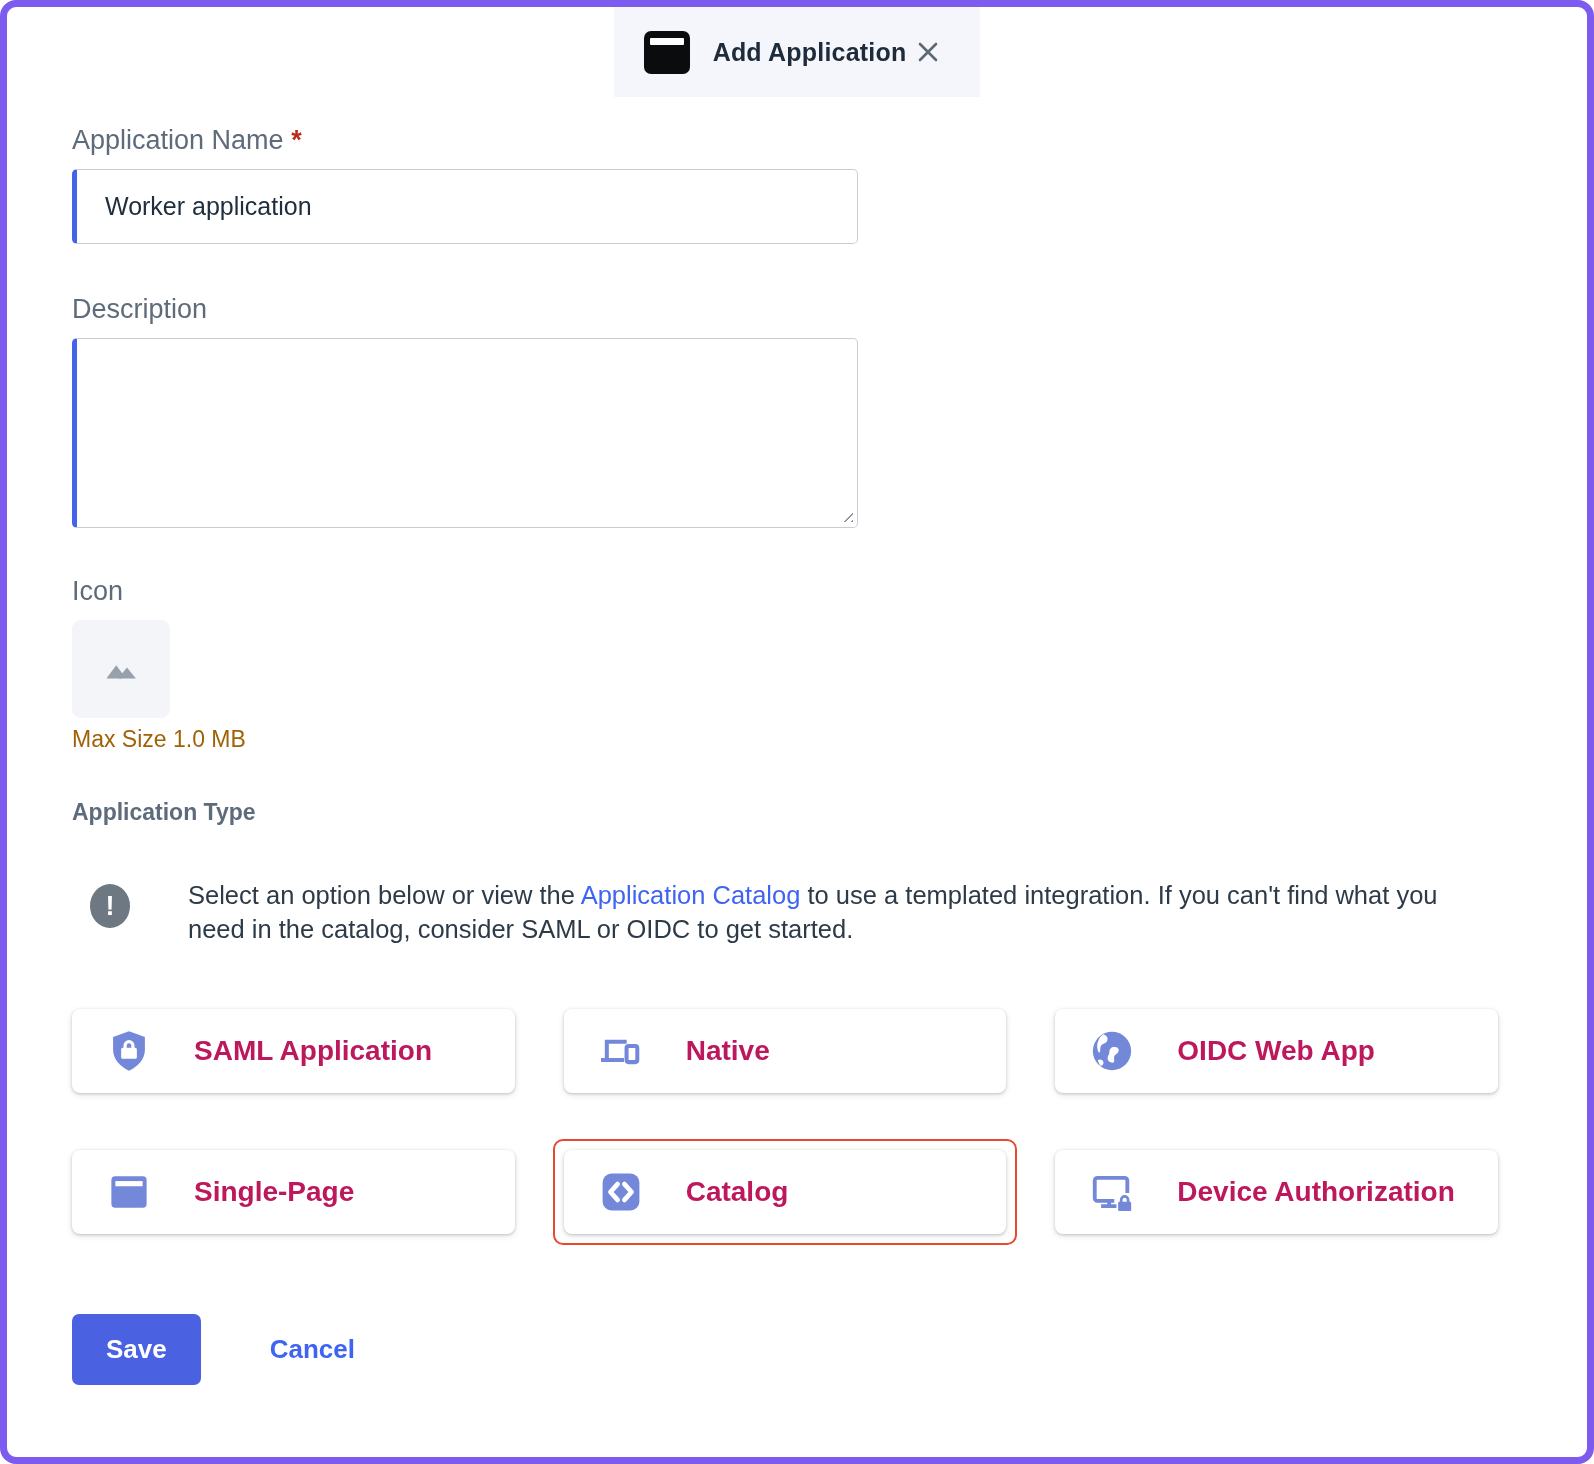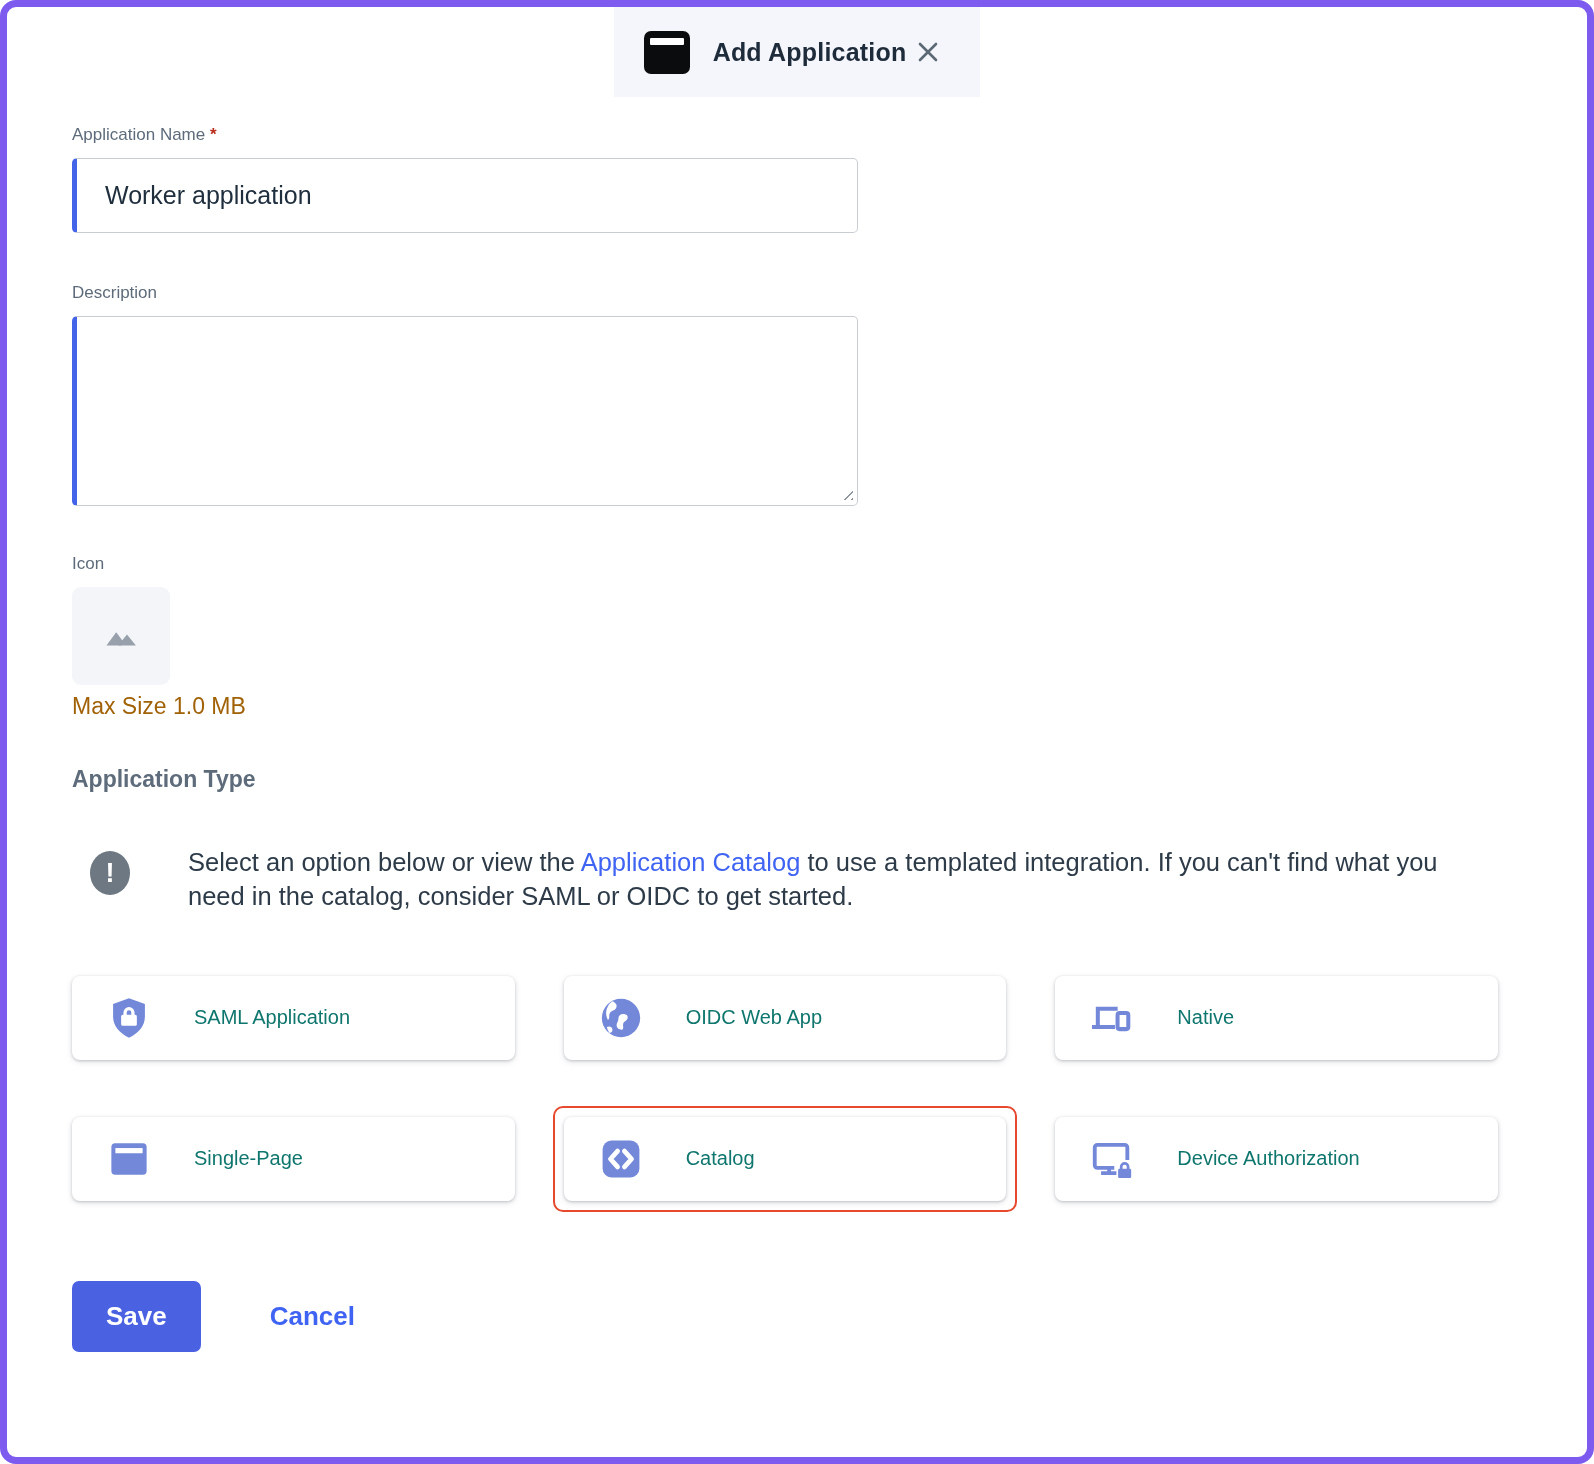--- a/index.html
+++ b/index.html
@@ -46,21 +46,21 @@
     display: flex; align-items: center; justify-content: center;
   }
   
   .modal-body {
     flex: 1;
     padding: 28px 62px 40px 38px;
     background: #ffffff;
   }
   .field-label {
     display: block;
-    font-size: 17px; color: #5d6b7a;
+    font-size: 27px; color: #5d6b7a;
     margin-bottom: 13px;
   }
   .req { color: #b92b1a; font-weight: 700; }
   .text-input {
     width: 786px; height: 75px;
     border: 1px solid #c9cdd2;
     border-left: 5px solid var(--accent-blue, #4363e8);
     border-radius: 5px;
     padding: 0 28px;
     font-size: 25px; color: #202f3e;
@@ -147,21 +147,21 @@
     content: "";
     position: absolute; inset: -11px;
     border: 2px solid var(--selected-red, #e6492d);
     border-radius: 10px;
     pointer-events: none;
   }
   .card-icon { width: 46px; height: 46px; flex: 0 0 46px; display: flex; }
   .card-icon svg { width: 46px; height: 46px; }
   .card-label {
     margin-left: 42px;
-    font-size: 20px; font-weight: 400; color: #0f766e;
+    font-size: 28px; font-weight: 700; color: #be185d;
   }
   
   .footer-row { display: flex; align-items: center; gap: 7px; }
   .save-btn {
     background: var(--save-blue, #4a61e2);
     color: #ffffff; border: none; border-radius: 7px;
     padding: 0 34px; height: 71px;
     font-size: 26px; font-weight: 700;
     font-family: "Liberation Sans", sans-serif;
     cursor: pointer;
@@ -228,41 +228,41 @@
         <span class="card-icon">
             <svg viewBox="0 0 24 24">
               <path fill="#7388d9" d="M12 1.7l8.3 3v6.5c0 5-3.4 8.7-8.3 11.1-4.9-2.4-8.3-6.1-8.3-11.1V4.7z"></path>
               <path fill="#fff" d="M9.1 10.3V9.2a2.9 2.9 0 015.8 0v1.1h.3c.5 0 .9.4.9.9v4c0 .5-.4.9-.9.9H8.8a.9.9 0 01-.9-.9v-4c0-.5.4-.9.9-.9h.3zm1.7 0h2.4V9.2a1.2 1.2 0 00-2.4 0z"></path>
             </svg>
           </span>
         <span class="card-label">SAML Application</span>
       </div>
         <div class="type-card">
         <span class="card-icon">
+            <svg viewBox="0 0 24 24" fill="none" stroke="#7388d9" stroke-width="2.1">
+              <path d="M4.6 15.6V7.2h9.3" stroke-linecap="square"></path>
+              <path d="M2.6 16.7h9.9" stroke-linecap="square"></path>
+              <rect x="14.9" y="9.4" width="5.6" height="8.4" rx="1.1"></rect>
+            </svg>
+          </span>
+        <span class="card-label">Native</span>
+      </div>
+        <div class="type-card">
+        <span class="card-icon">
             <svg viewBox="0 0 24 24">
               <circle cx="12" cy="12" r="10" fill="#7388d9"></circle>
               <path fill="#fff" d="M7.6 3.3c2 1 2.6 2.2 1.7 3.7-.8 1.3-2.5 1-3.2 2.6-.6 1.4.3 2.5-.9 3.4-1.2-2-1.3-4.6-.2-6.8.7-1.3 1.5-2.2 2.6-2.9z"></path>
               <path fill="#fff" d="M13.6 9.9c1.8.2 2.3 1.4 1.6 2.8-.6 1.1-1.9 1.1-2.1 2.5-.2 1.1.5 2-.4 2.9-1.5.2-3-.8-3-2.4 0-1.4.9-1.8.9-3.1 0-1.8 1.2-2.9 3-2.7z"></path>
               <path fill="#fff" d="M4.6 16.7c1.4-.6 2.6-.2 2.9 1.1.2 1.1-.4 1.9-1.4 2-.7-.8-1.2-1.9-1.5-3.1z"></path>
             </svg>
           </span>
         <span class="card-label">OIDC Web App</span>
       </div>
         <div class="type-card">
         <span class="card-icon">
-            <svg viewBox="0 0 24 24" fill="none" stroke="#7388d9" stroke-width="2.1">
-              <path d="M4.6 15.6V7.2h9.3" stroke-linecap="square"></path>
-              <path d="M2.6 16.7h9.9" stroke-linecap="square"></path>
-              <rect x="14.9" y="9.4" width="5.6" height="8.4" rx="1.1"></rect>
-            </svg>
-          </span>
-        <span class="card-label">Native</span>
-      </div>
-        <div class="type-card">
-        <span class="card-icon">
             <svg viewBox="0 0 24 24">
               <rect x="2.8" y="3.8" width="18.4" height="16.4" rx="2" fill="#7388d9"></rect>
               <rect x="4.9" y="6.3" width="14.2" height="2.7" fill="#fff"></rect>
             </svg>
           </span>
         <span class="card-label">Single-Page</span>
       </div>
         <div class="type-card selected">
         <span class="card-icon">
             <svg viewBox="0 0 24 24">

